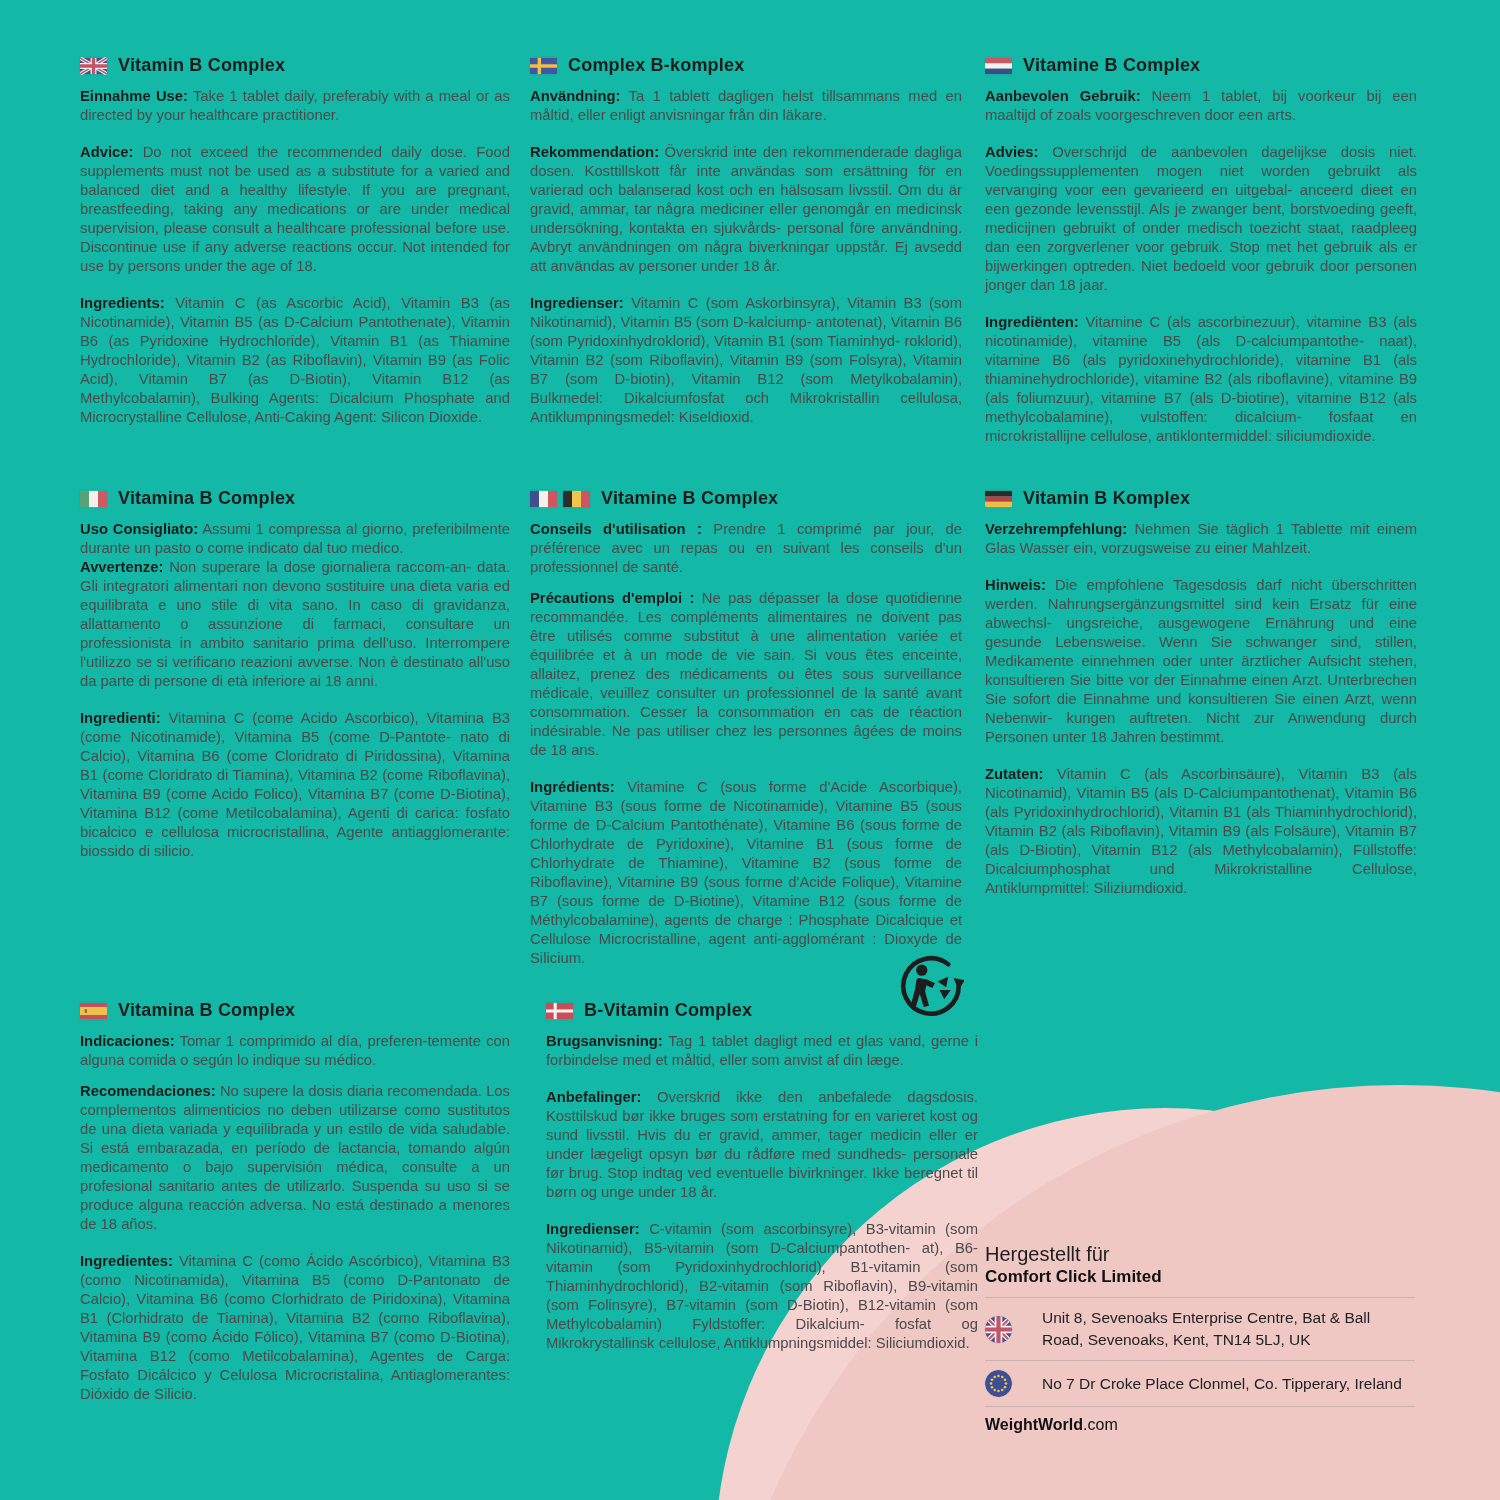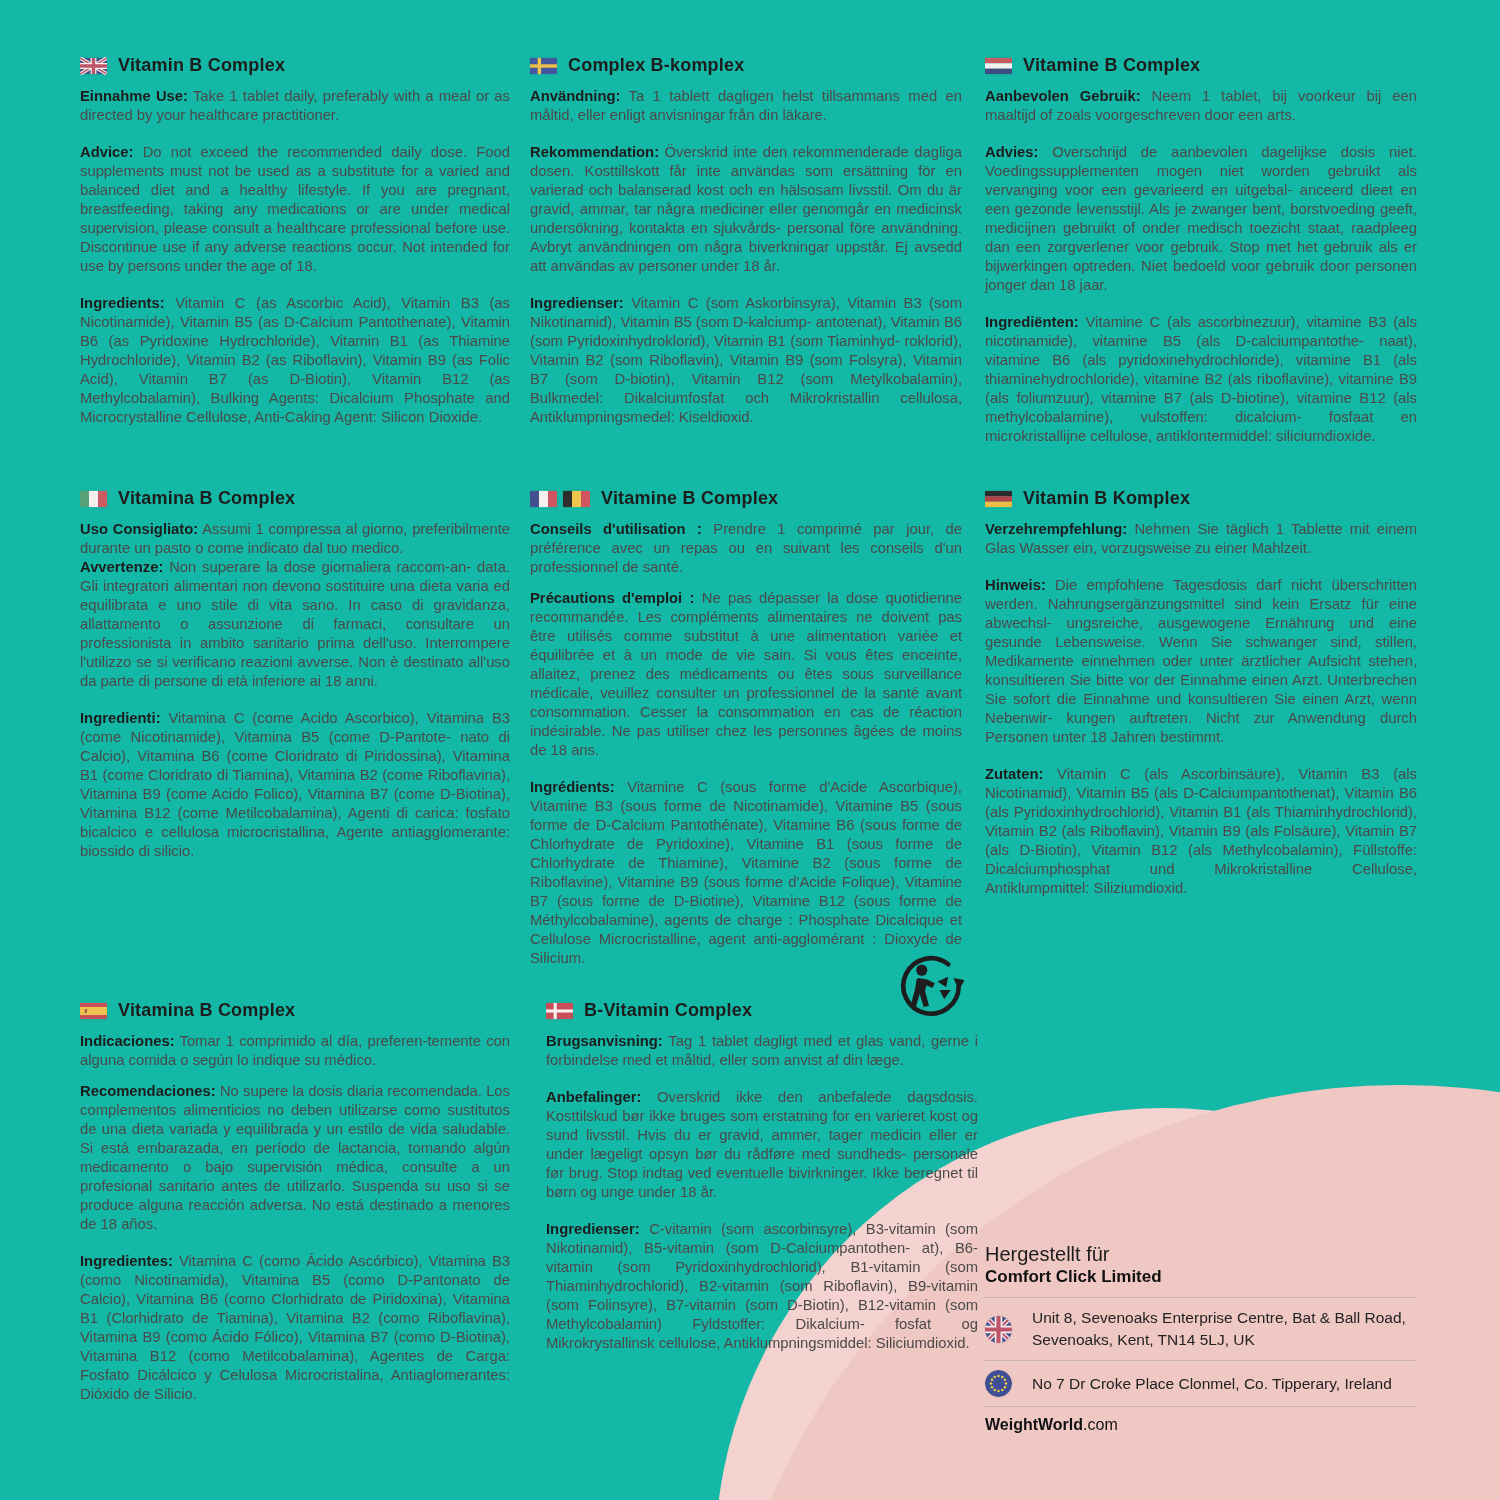--- a/index.html
+++ b/index.html
@@ -25,21 +25,21 @@
 
   
   .triman{position:absolute;left:898px;top:953px;width:66px;height:66px;}
   .triman svg{display:block;width:100%;height:100%;}
 
   
   .footer{position:absolute;left:985px;top:1243px;width:430px;color:#1d1d1d;}
   .f-madefor{font-size:20px;line-height:22px;color:#1d1d1d;}
   .f-company{font-size:17px;line-height:23px;font-weight:bold;color:#111;}
   .f-sep{border:none;border-top:1px solid #c8b3b1;margin:9px 0;}
-  .f-row{display:flex;align-items:center;gap:20px;font-size:15.5px;line-height:22px;color:#222;}
+  .f-row{display:flex;align-items:center;gap:30px;font-size:15.5px;line-height:22px;color:#222;}
   .f-addr{margin:0;}
   .roundel{width:27px;height:27px;border-radius:50%;overflow:hidden;flex:none;box-shadow:0 0 0 .5px rgba(0,0,0,.08);}
   .roundel svg{display:block;width:100%;height:100%;}
   .f-site{font-size:16px;color:#111;}
   .f-site .site-bold{font-weight:bold;}
 </style>
 </head>
 <body>
 
 <div id="page">

